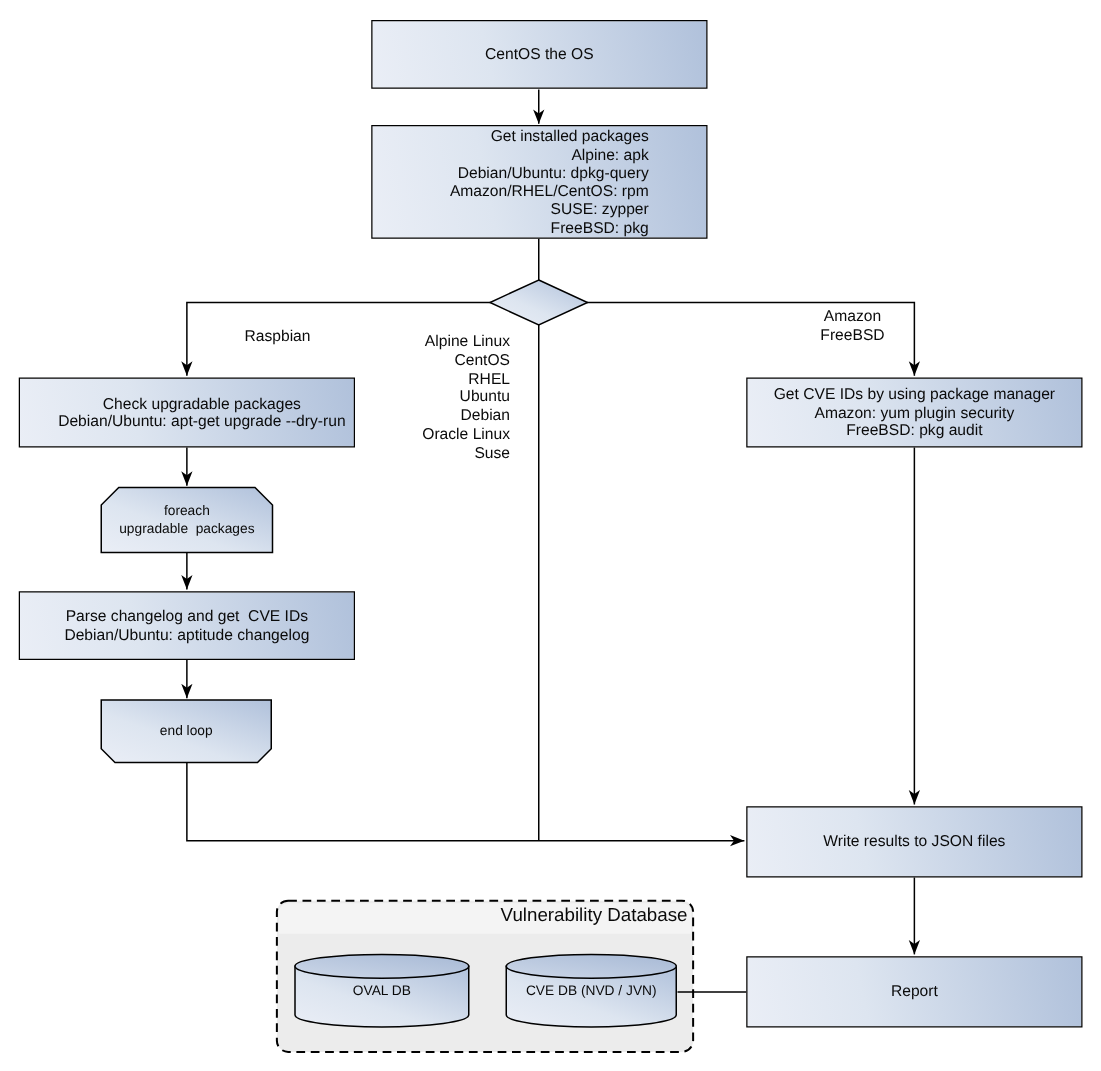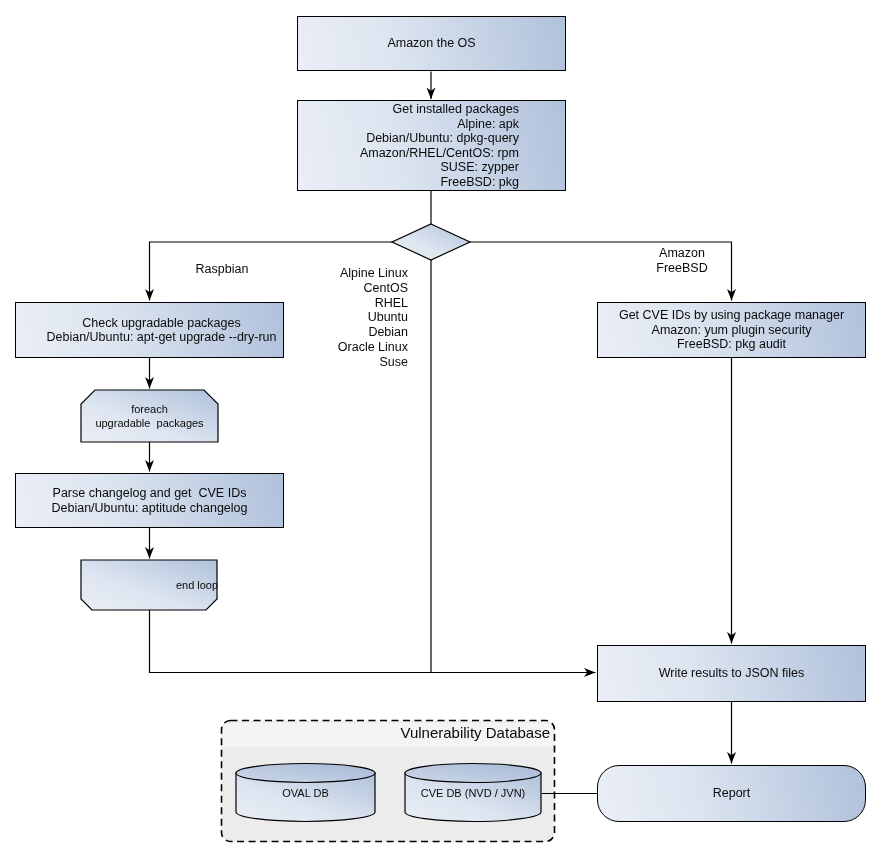--- a/index.html
+++ b/index.html
@@ -75,46 +75,46 @@
     <path d="M731.5,358 V643.5" fill="none" stroke="#000" stroke-width="1.2" marker-end="url(#arrow)"></path>
     <path d="M731.5,702 V763.5" fill="none" stroke="#000" stroke-width="1.2" marker-end="url(#arrow)"></path>
     <path d="M542,793.5 H597" fill="none" stroke="#000" stroke-width="1.2"></path>
 
     <polygon points="431,224 470,242 431,260 392,242" fill="url(#shapeGrad)" stroke="#000" stroke-width="1.2"></polygon>
 
     <polygon points="95,390 204,390 218,404 218,442 81,442 81,404" fill="url(#shapeGrad)" stroke="#000" stroke-width="1.2"></polygon>
     <polygon points="81,560 217,560 217,599 206,610 92,610 81,599" fill="url(#shapeGrad)" stroke="#000" stroke-width="1.2"></polygon>
   </svg>
 
-  <div class="box" style="left:297px;top:16px;width:269px;height:55px;">Amazon the OS</div>
+  <div class="box" style="left:297px;top:16px;width:269px;height:55px;">CentOS the OS</div>
 
   <div class="box align-right" style="left:297px;top:100px;width:269px;height:91px;">Get installed packages
 Alpine: apk
 Debian/Ubuntu: dpkg-query
 Amazon/RHEL/CentOS: rpm
 SUSE: zypper
 FreeBSD: pkg</div>
 
   <div class="box" style="left:15px;top:302px;width:269px;height:56px;padding-left:24px;">Check upgradable packages
 Debian/Ubuntu: apt-get upgrade --dry-run</div>
 
   <div class="box" style="left:597px;top:302px;width:269px;height:56px;">Get CVE IDs by using package manager
 Amazon: yum plugin security
 FreeBSD: pkg audit</div>
 
   <div class="box" style="left:597px;top:645px;width:269px;height:57px;">Write results to JSON files</div>
 
-  <div class="box" style="left:597px;top:765px;width:269px;height:57px;border-radius:22px;">Report</div>
+  <div class="box" style="left:597px;top:765px;width:269px;height:57px;">Report</div>
 
   <div class="box" style="left:15px;top:473px;width:269px;height:55px;">Parse changelog and get  CVE IDs
 Debian/Ubuntu: aptitude changelog</div>
 
   <div class="shape-label" style="left:81px;top:390px;width:137px;height:52px;">foreach
 upgradable  packages</div>
-  <div class="shape-label" style="left:81px;top:560px;width:136px;height:50px;padding-left:48px;">end loop</div>
+  <div class="shape-label" style="left:81px;top:560px;width:136px;height:50px;">end loop</div>
 
   <div class="shape-label" style="left:236px;top:774px;width:139px;height:38px;">OVAL DB</div>
   <div class="shape-label" style="left:405px;top:774px;width:136px;height:38px;">CVE DB (NVD / JVN)</div>
 
   <div class="edge-label" style="left:172px;top:262px;width:100px;text-align:center;">Raspbian</div>
   <div class="edge-label" style="left:298px;top:266px;width:110px;text-align:right;">Alpine Linux
 CentOS
 RHEL
 Ubuntu
 Debian

